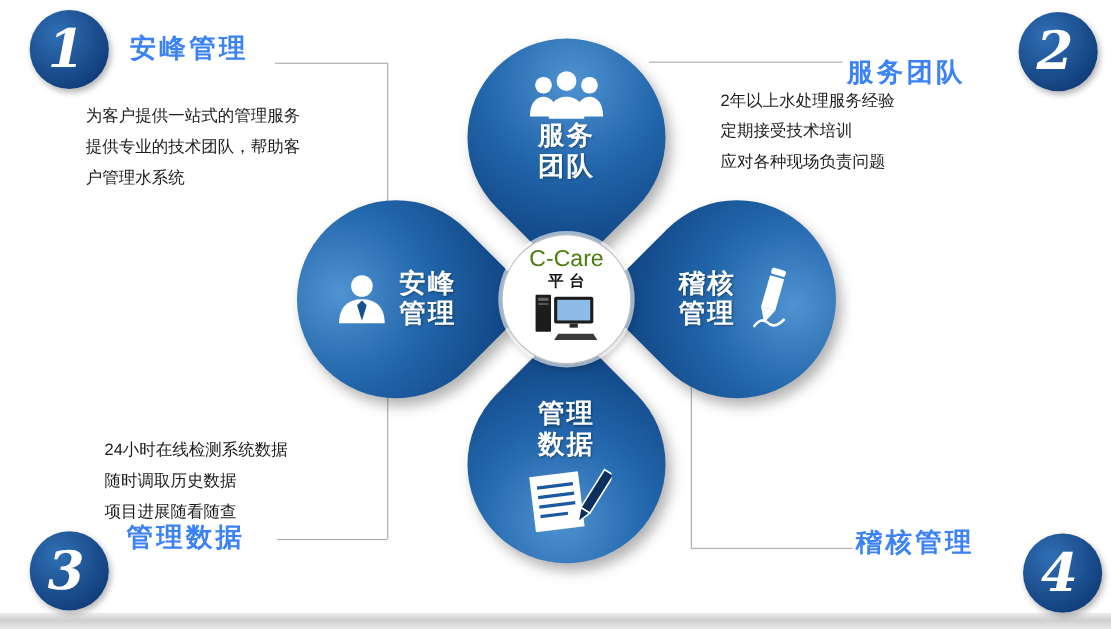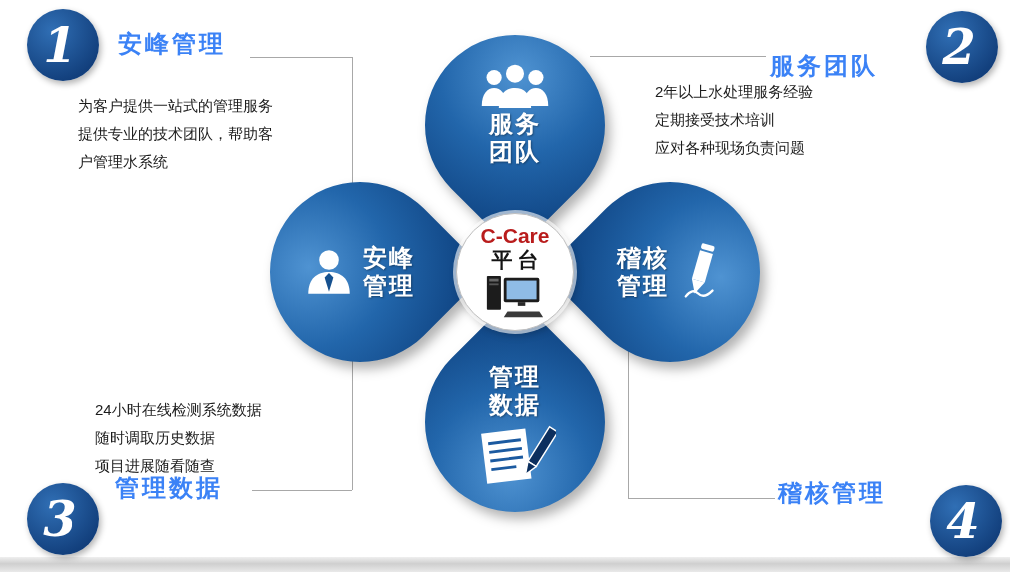--- a/index.html
+++ b/index.html
@@ -27,22 +27,22 @@
   }
   .col{flex-direction:column;}
   
   #center-circle{
     position:absolute;left:456px;top:213px;width:118px;height:118px;border-radius:50%;
     background:#ffffff;border:1px solid #bfbfbf;z-index:4;
     box-shadow:0 0 0 3px rgba(255,255,255,.6), 2px 4px 8px rgba(0,0,0,.25);
     display:flex;flex-direction:column;align-items:center;justify-content:flex-start;
     padding-top:10px;box-sizing:border-box;
   }
-  .center-title{font-size:21px;font-weight:bold;color:#b91c1c;line-height:1.1;}
-  .center-subtitle{font-size:21px;font-weight:bold;color:#141414;letter-spacing:5px;line-height:1.2;margin-left:5px;}
+  .center-title{font-size:21px;font-weight:normal;color:#4d7c0f;line-height:1.1;}
+  .center-subtitle{font-size:14px;font-weight:bold;color:#141414;letter-spacing:5px;line-height:1.2;margin-left:5px;}
   
   .badge{
     position:absolute;width:72px;height:72px;border-radius:50%;z-index:5;
     background:radial-gradient(circle at 35% 30%, #306fb5 0%, #123f7c 75%);
     box-shadow:2px 3px 6px rgba(0,0,0,.3);
     display:flex;align-items:center;justify-content:center;
   }
   .badge span{
     font-family:"DejaVu Serif",serif;font-style:italic;font-weight:bold;
     font-size:48px;color:#ffffff;line-height:1;padding-right:6px;

